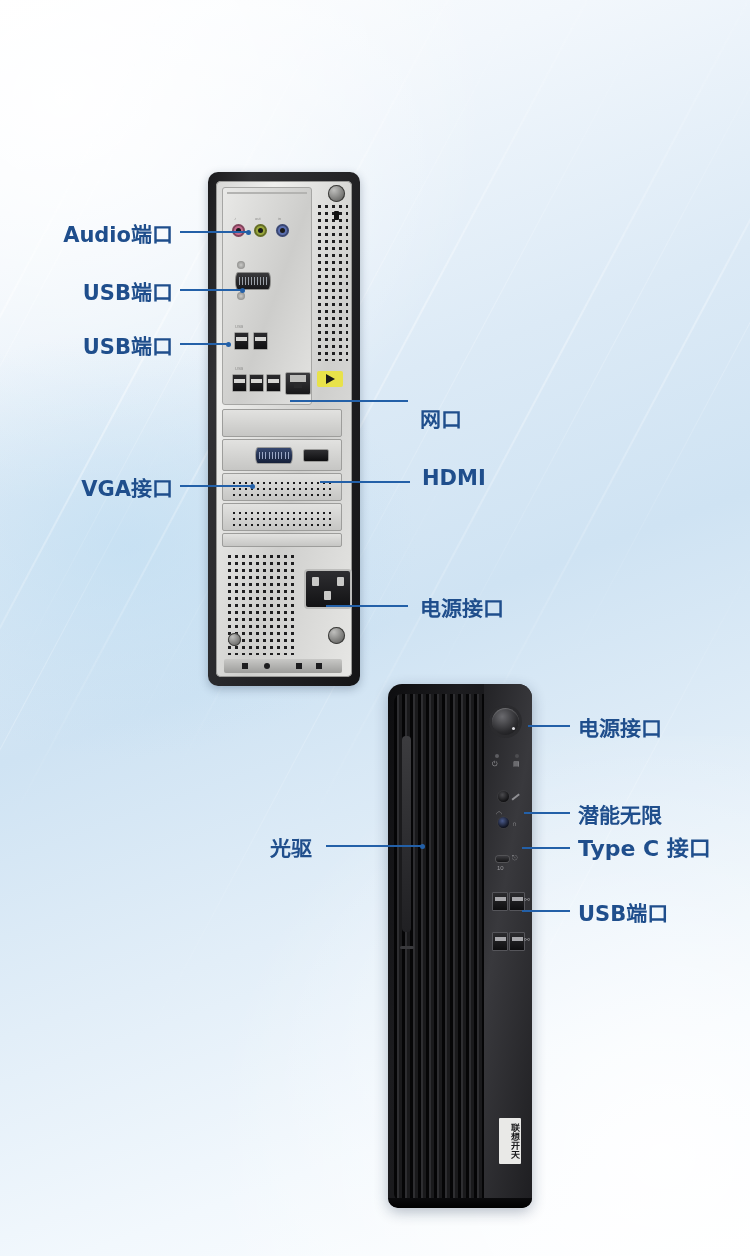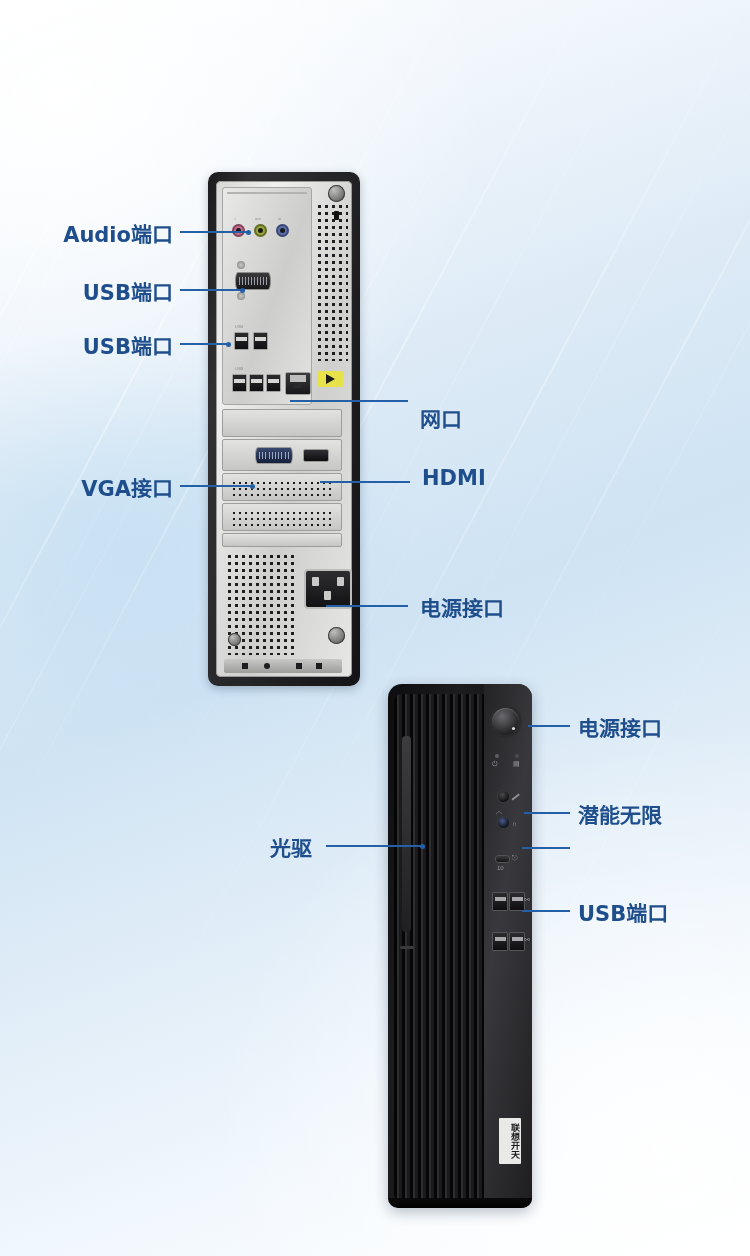--- a/index.html
+++ b/index.html
@@ -395,17 +395,18 @@
   <div class="lbl r" style="left:222px;top:832px;width:90px;">光驱</div>
   <div class="lead dot" style="left:326px;top:845px;width:96px;"></div>
 
   <div class="lead" style="left:528px;top:725px;width:42px;"></div>
   <div class="lbl" style="left:578px;top:712px;">电源接口</div>
 
   <div class="lead" style="left:524px;top:812px;width:46px;"></div>
   <div class="lbl" style="left:578px;top:799px;">潜能无限</div>
 
   <div class="lead" style="left:522px;top:847px;width:48px;"></div>
+  <div class="lbl" style="left:578px;top:830px;font-size:22px;">Type C 接口</div>
 
   <div class="lead" style="left:522px;top:910px;width:48px;"></div>
   <div class="lbl" style="left:578px;top:897px;">USB端口</div>
 
 </div>
 
 </body></html>

